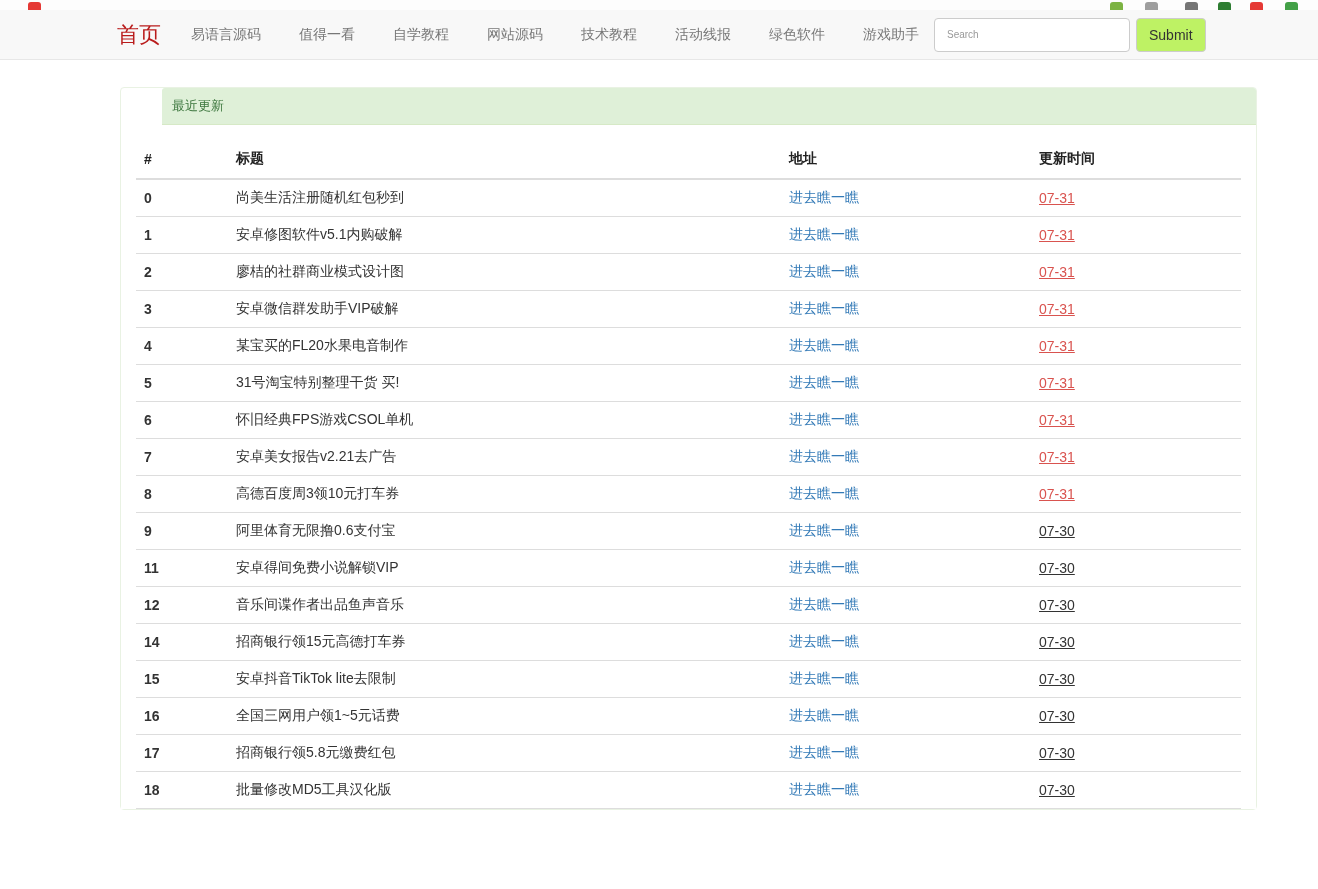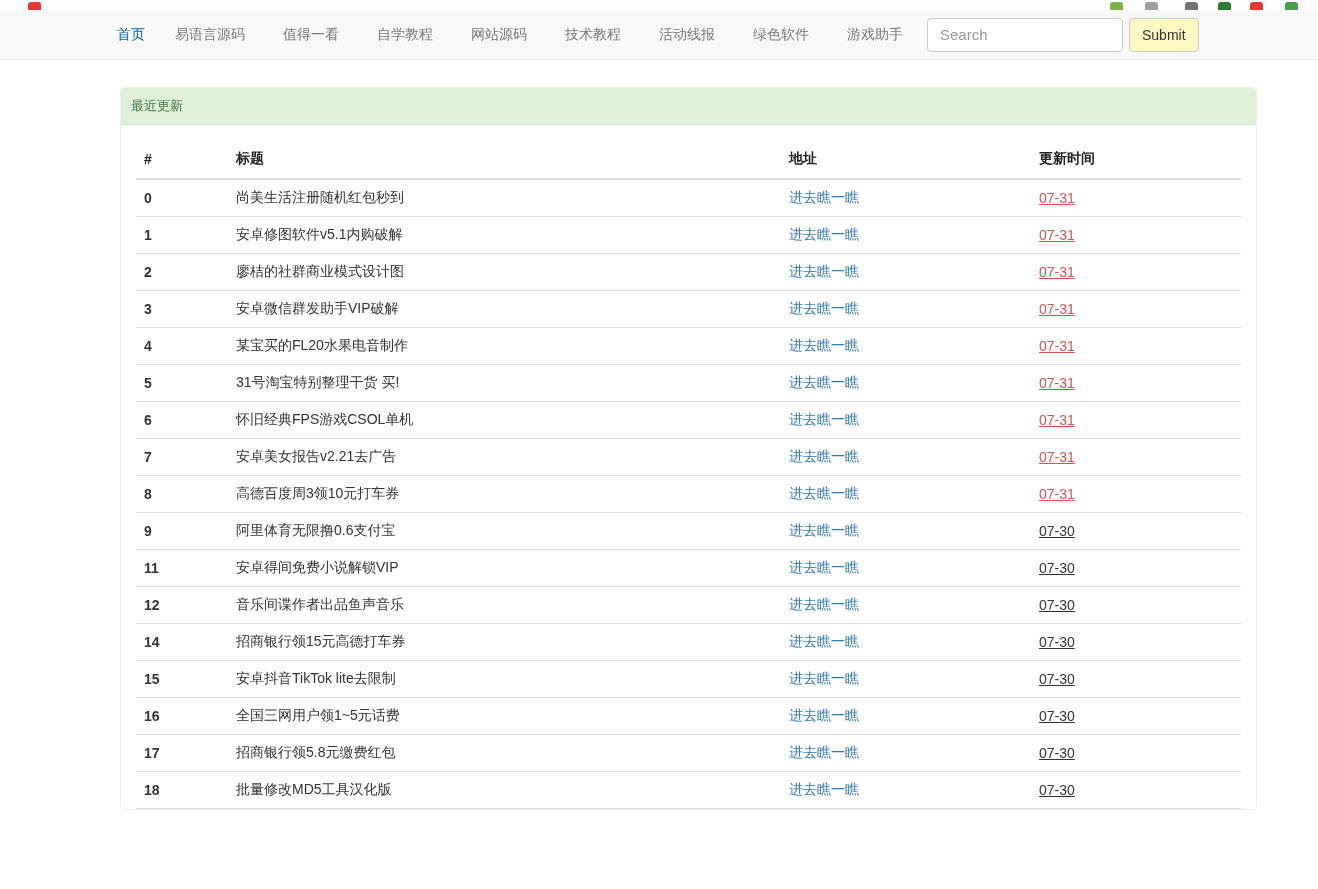--- a/index.html
+++ b/index.html
@@ -21,48 +21,48 @@
   
   .navbar {
     height:50px; background:#f8f8f8; border-bottom:1px solid #e7e7e7;
     display:flex; align-items:center;
   }
   .nav-inner {
     display:flex; align-items:center;
     margin-left:117px; margin-right:164px; width:100%;
   }
   .brand {
-    font-size:14px; color:#0369a1; text-decoration:none; padding:0 15px 0 0;
+    font-size:22px; color:#b91c1c; text-decoration:none; padding:0 15px 0 0;
     cursor:pointer; white-space:nowrap;
   }
   .nav-list { list-style:none; margin:0; padding:0; display:flex;gap:8px; }
   .nav-list li a {
     display:block; padding:16px 15px; font-size:14px; color:#777;
     text-decoration:none; cursor:pointer; white-space:nowrap;
   }
   .search-form { margin-left:auto; display:flex; align-items:center; }
   .search-input {
-    width:196px; height:34px; padding:6px 12px; font-size:15px;
+    width:196px; height:34px; padding:6px 12px; font-size:10px;
     border:1px solid #ccc; border-radius:4px; color:#555; outline:none;
     font-family:inherit;
-    margin-left:9px;
   }
   .search-input::placeholder { color:#999; }
   .submit-btn {
     margin-left:6px; height:34px; padding:6px 12px; font-size:14px;
-    background:#fef9c3; border:1px solid #ccc; border-radius:4px; color:#333;
+    background:#bef264; border:1px solid #ccc; border-radius:4px; color:#333;
     cursor:pointer; font-family:inherit;
   }
   
   .container { width:1137px; margin:27px 0 0 120px; }
   .panel { border:1px solid #e9f2e3; border-radius:4px; }
   .panel-heading {
     background:var(--panel-head-bg,#dff0d8); color:var(--panel-head-fg,#3c763d);
     font-size:13px; padding:9px 10px; border-radius:3px 3px 0 0;
     border-bottom:1px solid #d6e9c6;
+    margin-left:41px;
   }
   .panel-body { padding:15px 15px 0 15px; background:#fff; }
   
   table { width:100%; border-collapse:collapse; font-size:14px; }
   th, td { text-align:left; padding:8px; border-bottom:1px solid #ddd; vertical-align:middle; }
   thead th { border-bottom:2px solid #ddd; font-weight:bold; padding:10px 8px; color:#222; }
   col.c-num   { width:92px; }
   col.c-title { width:553px; }
   col.c-link  { width:250px; }
   tbody td { height:37px; }

